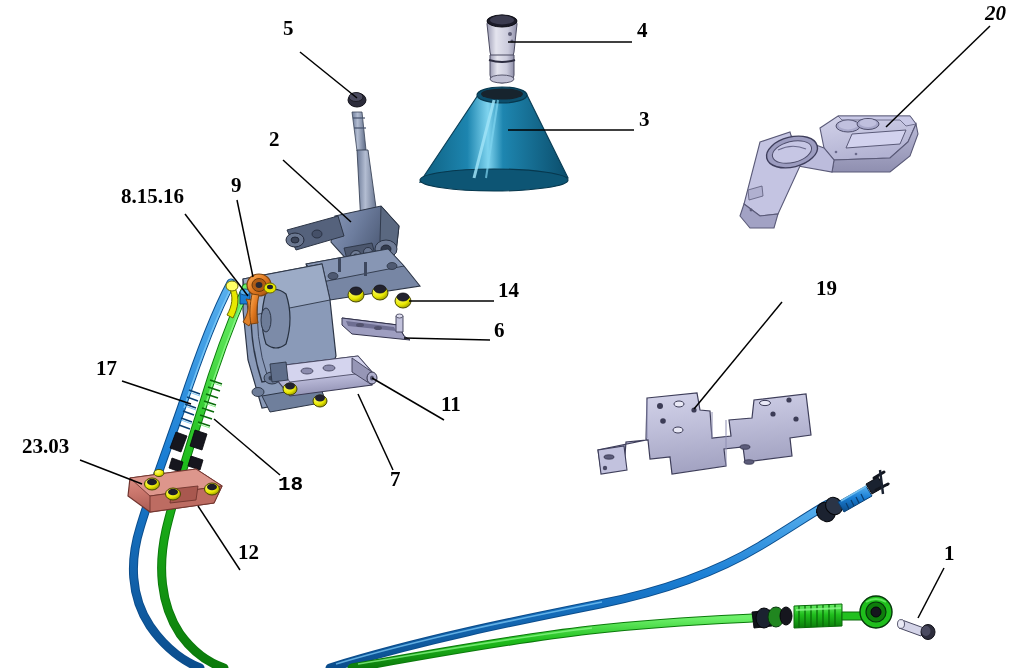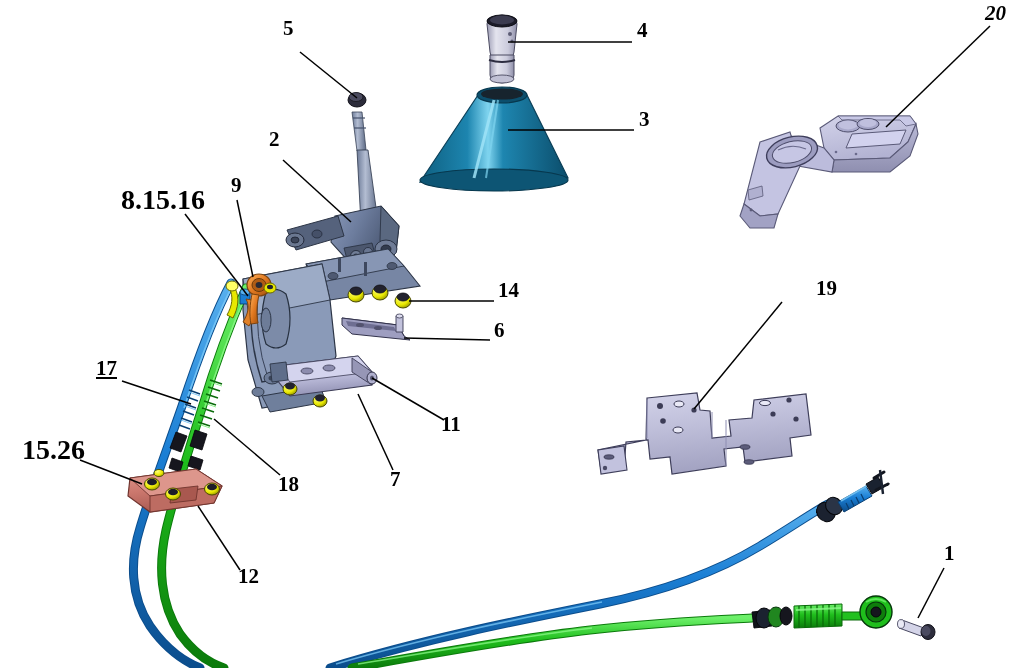--- a/index.html
+++ b/index.html
@@ -15,21 +15,21 @@
   .callout{
     position:absolute;
     font-family:"Liberation Serif", serif;
     font-weight:bold;
     font-size:21px;
     color:#000000;
     white-space:nowrap;
     line-height:1;
     letter-spacing:0px;
   }
-  .callout.wide{font-size:28px;text-align:right;}
+  .callout.wide{font-size:21px;text-align:right;}
 </style>
 </head>
 <body>
 
 <div id="stage">
 
   <svg id="art" viewBox="0 0 1025 668">
     <defs>
       <linearGradient id="gBoot" x1="0" y1="0" x2="1" y2="0">
         <stop offset="0" stop-color="#0e5f80"></stop>
@@ -453,22 +453,22 @@
 
   <div class="callout" style="left:283px;top:18px;">5</div>
   <div class="callout" style="left:637px;top:20px;">4</div>
   <div class="callout" style="left:639px;top:109px;">3</div>
   <div class="callout" style="left:985px;top:3px;font-style:italic;">20</div>
   <div class="callout" style="left:269px;top:129px;">2</div>
   <div class="callout wide" style="left:121px;top:186px;">8.15.16</div>
   <div class="callout" style="left:231px;top:175px;">9</div>
   <div class="callout" style="left:498px;top:280px;">14</div>
   <div class="callout" style="left:494px;top:320px;">6</div>
-  <div class="callout" style="left:441px;top:414px;">11</div>
+  <div class="callout" style="left:441px;top:394px;">11</div>
   <div class="callout" style="left:390px;top:469px;">7</div>
-  <div class="callout" style="left:96px;top:358px;text-decoration:underline;">17</div>
-  <div class="callout" style="left:278px;top:474px;">18</div>
-  <div class="callout wide" style="left:22px;top:436px;">15.26</div>
-  <div class="callout" style="left:238px;top:566px;">12</div>
+  <div class="callout" style="left:96px;top:358px;">17</div>
+  <div class="callout" style="left:278px;top:474px;font-family:Liberation Mono, monospace;">18</div>
+  <div class="callout wide" style="left:22px;top:436px;">23.03</div>
+  <div class="callout" style="left:238px;top:542px;">12</div>
   <div class="callout" style="left:816px;top:278px;">19</div>
   <div class="callout" style="left:944px;top:543px;">1</div>
 
 </div>
 
 </body></html>

